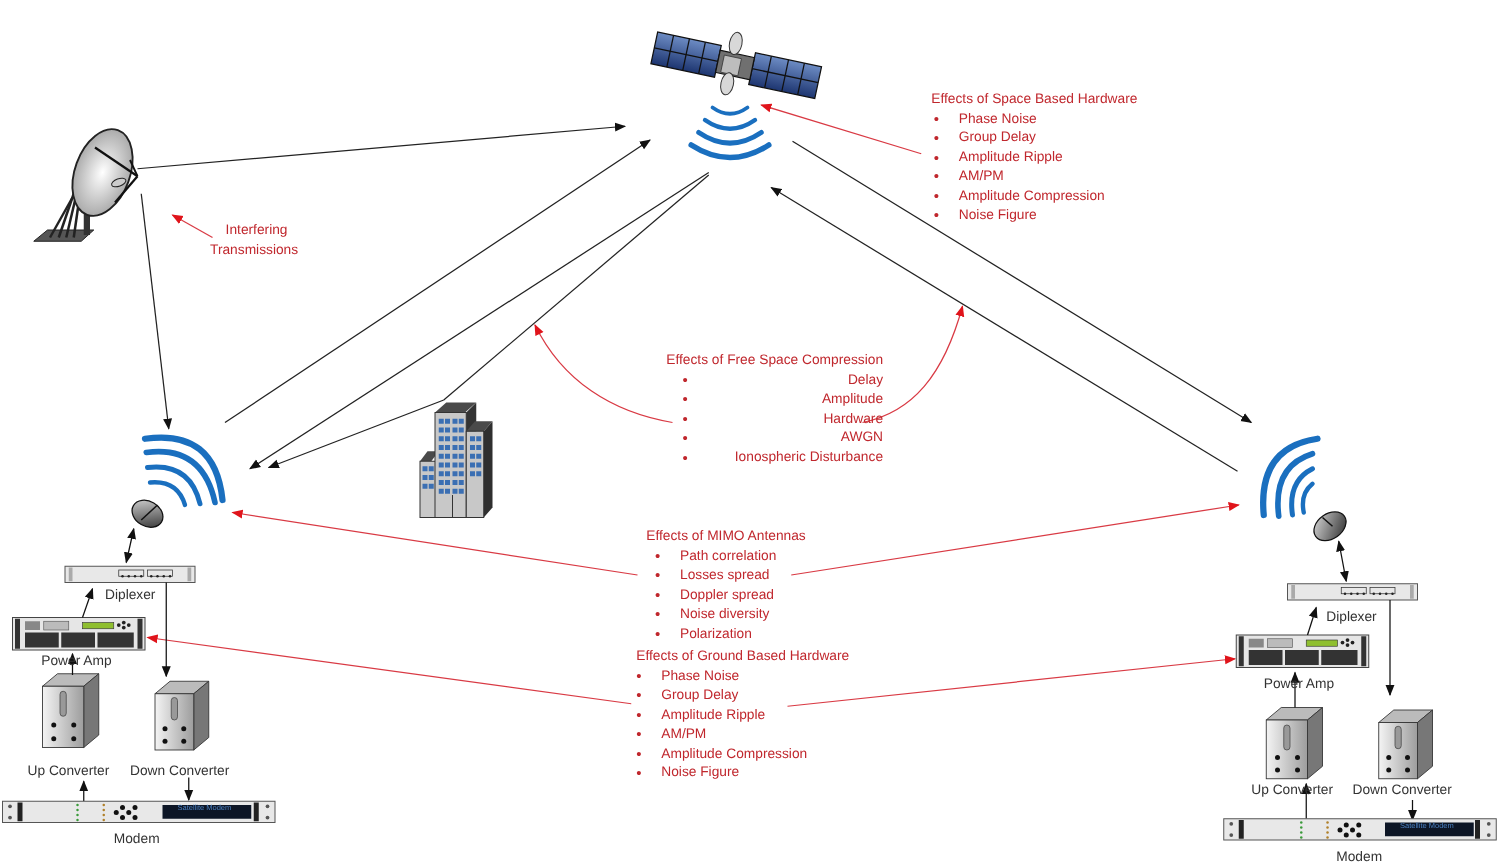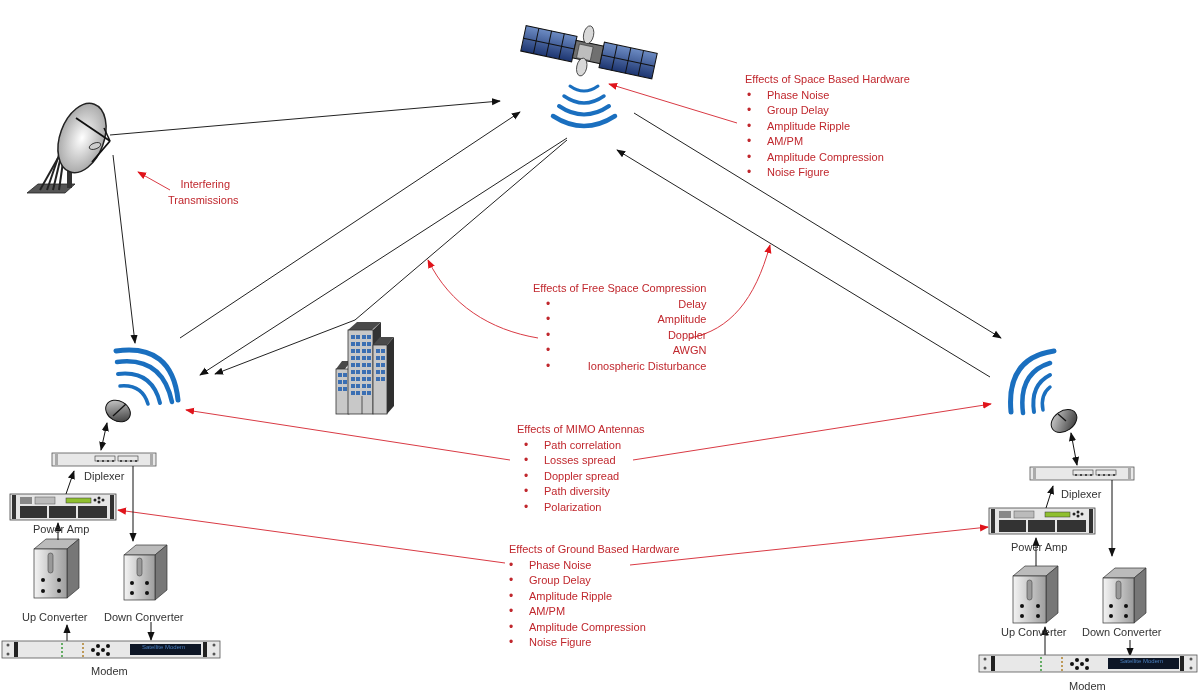--- a/index.html
+++ b/index.html
@@ -420,38 +420,38 @@
     <li>Amplitude Compression</li>
     <li>Noise Figure</li>
   </ul>
 </div>
 
 <div class="txt" style="left:533px;top:281px;">
   <div class="box-title">Effects of Free Space Compression</div>
   <ul class="bul" style="padding-left:13px;text-align:right;">
     <li>Delay</li>
     <li>Amplitude</li>
-    <li>Doppler</li>
+    <li>Hardware</li>
     <li>AWGN</li>
     <li>Ionospheric Disturbance</li>
   </ul>
 </div>
 
 <div class="txt" style="left:517px;top:422px;">
   <div class="box-title">Effects of MIMO Antennas</div>
   <ul class="bul" style="padding-left:7px;">
     <li>Path correlation</li>
     <li>Losses spread</li>
     <li>Doppler spread</li>
-    <li>Path diversity</li>
+    <li>Noise diversity</li>
     <li>Polarization</li>
   </ul>
 </div>
 
-<div class="txt" style="left:509px;top:542px;">
+<div class="txt" style="left:509px;top:518px;">
   <div class="box-title">Effects of Ground  Based Hardware</div>
   <ul class="bul" style="padding-left:0px;">
     <li>Phase Noise</li>
     <li>Group Delay</li>
     <li>Amplitude Ripple</li>
     <li>AM/PM</li>
     <li>Amplitude Compression</li>
     <li>Noise Figure</li>
   </ul>
 </div>

